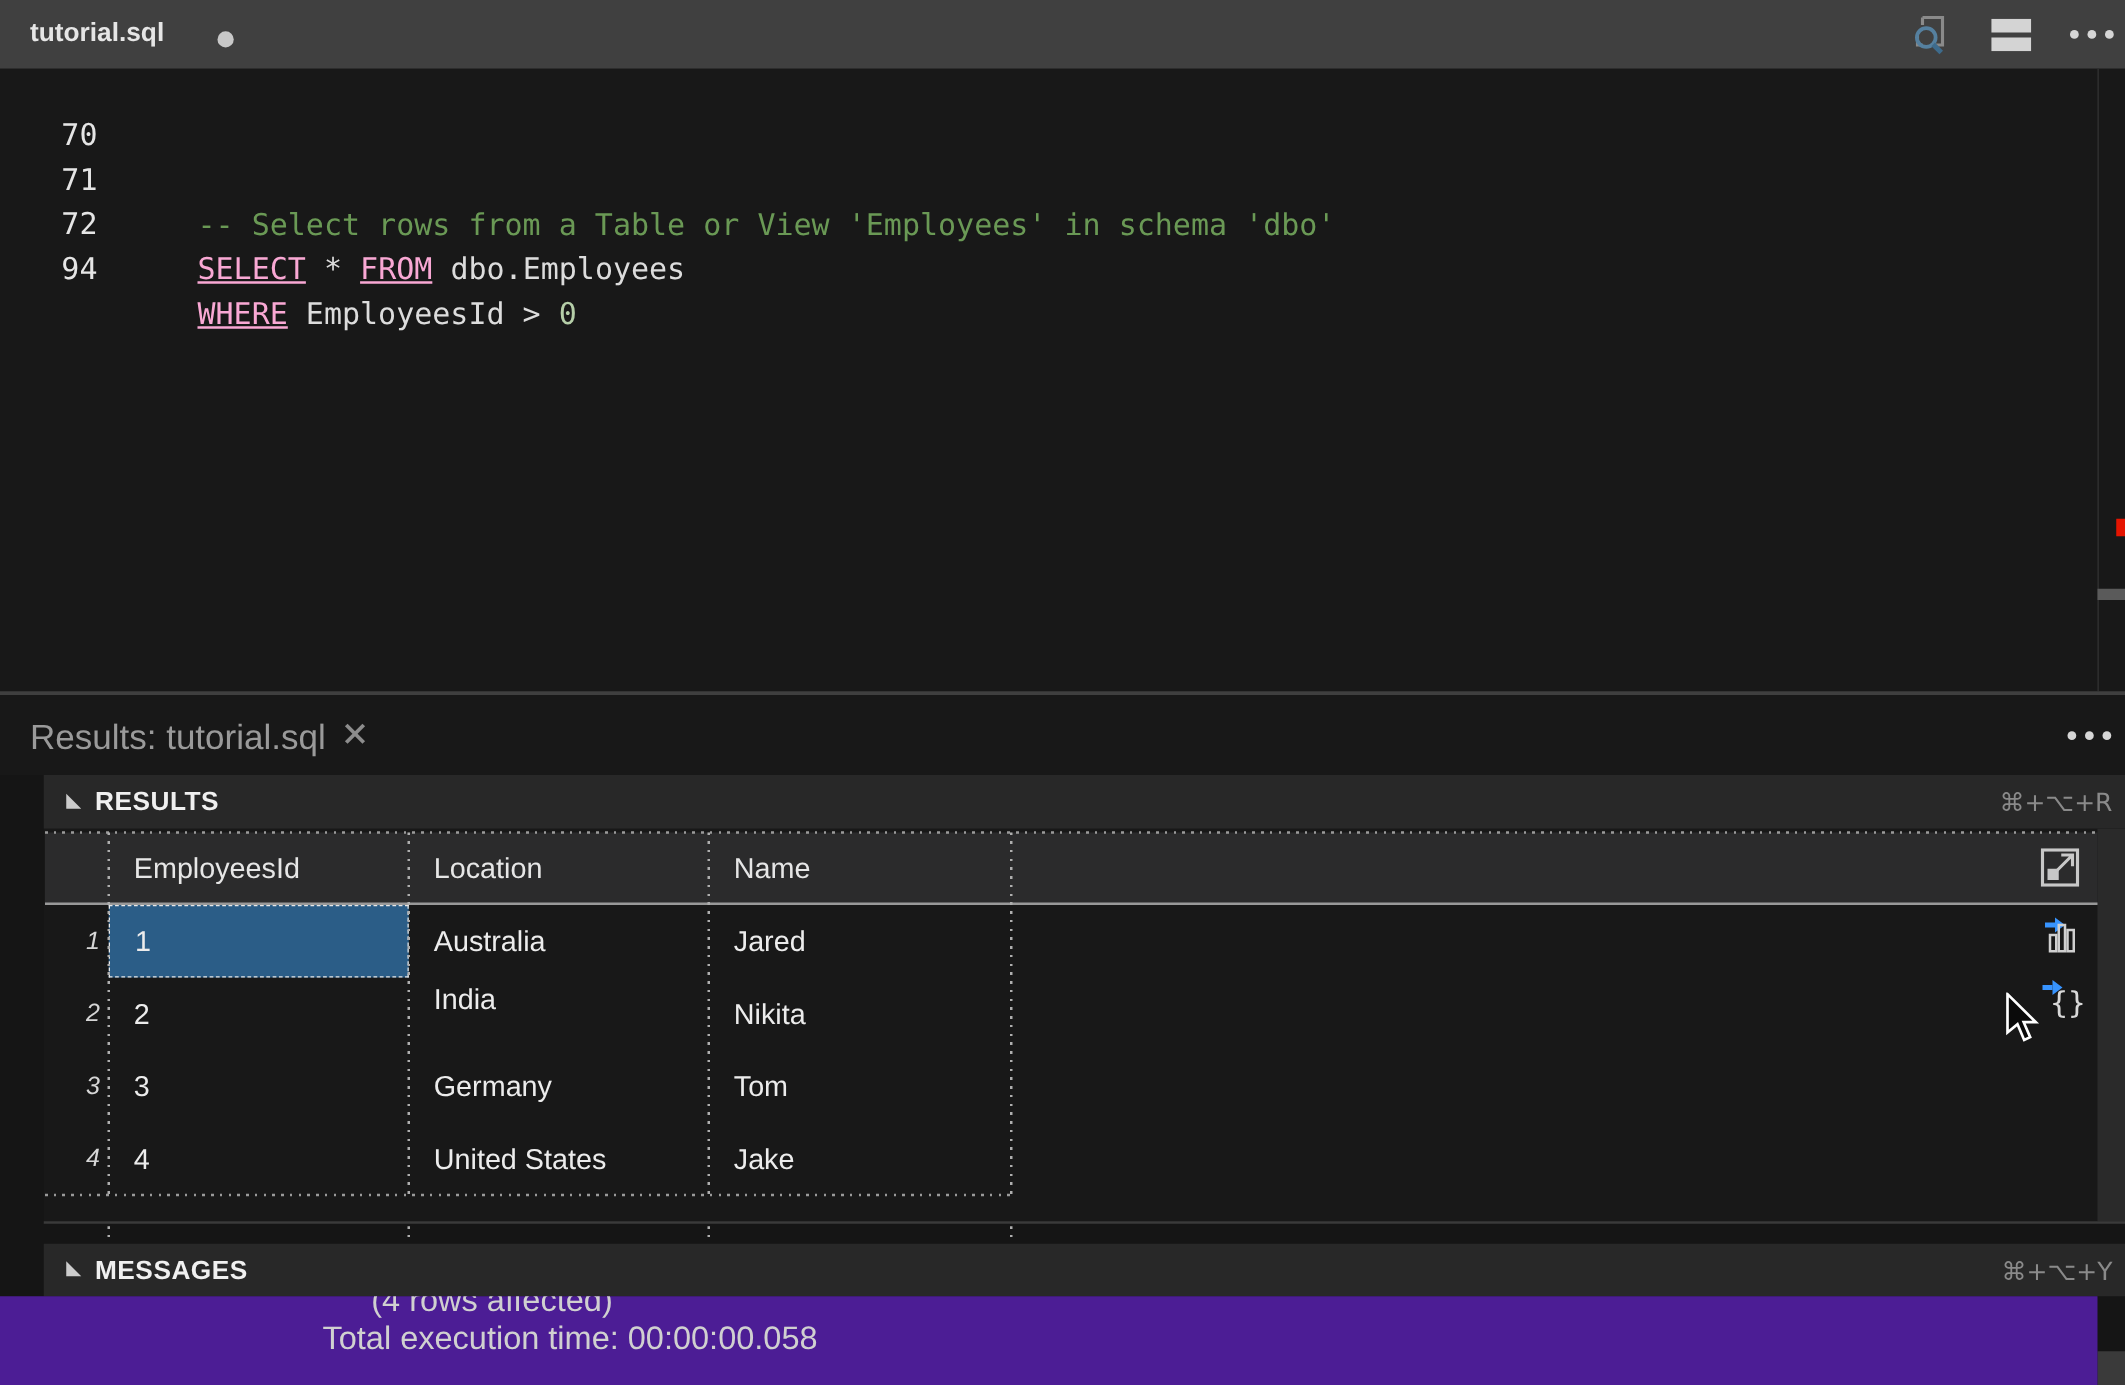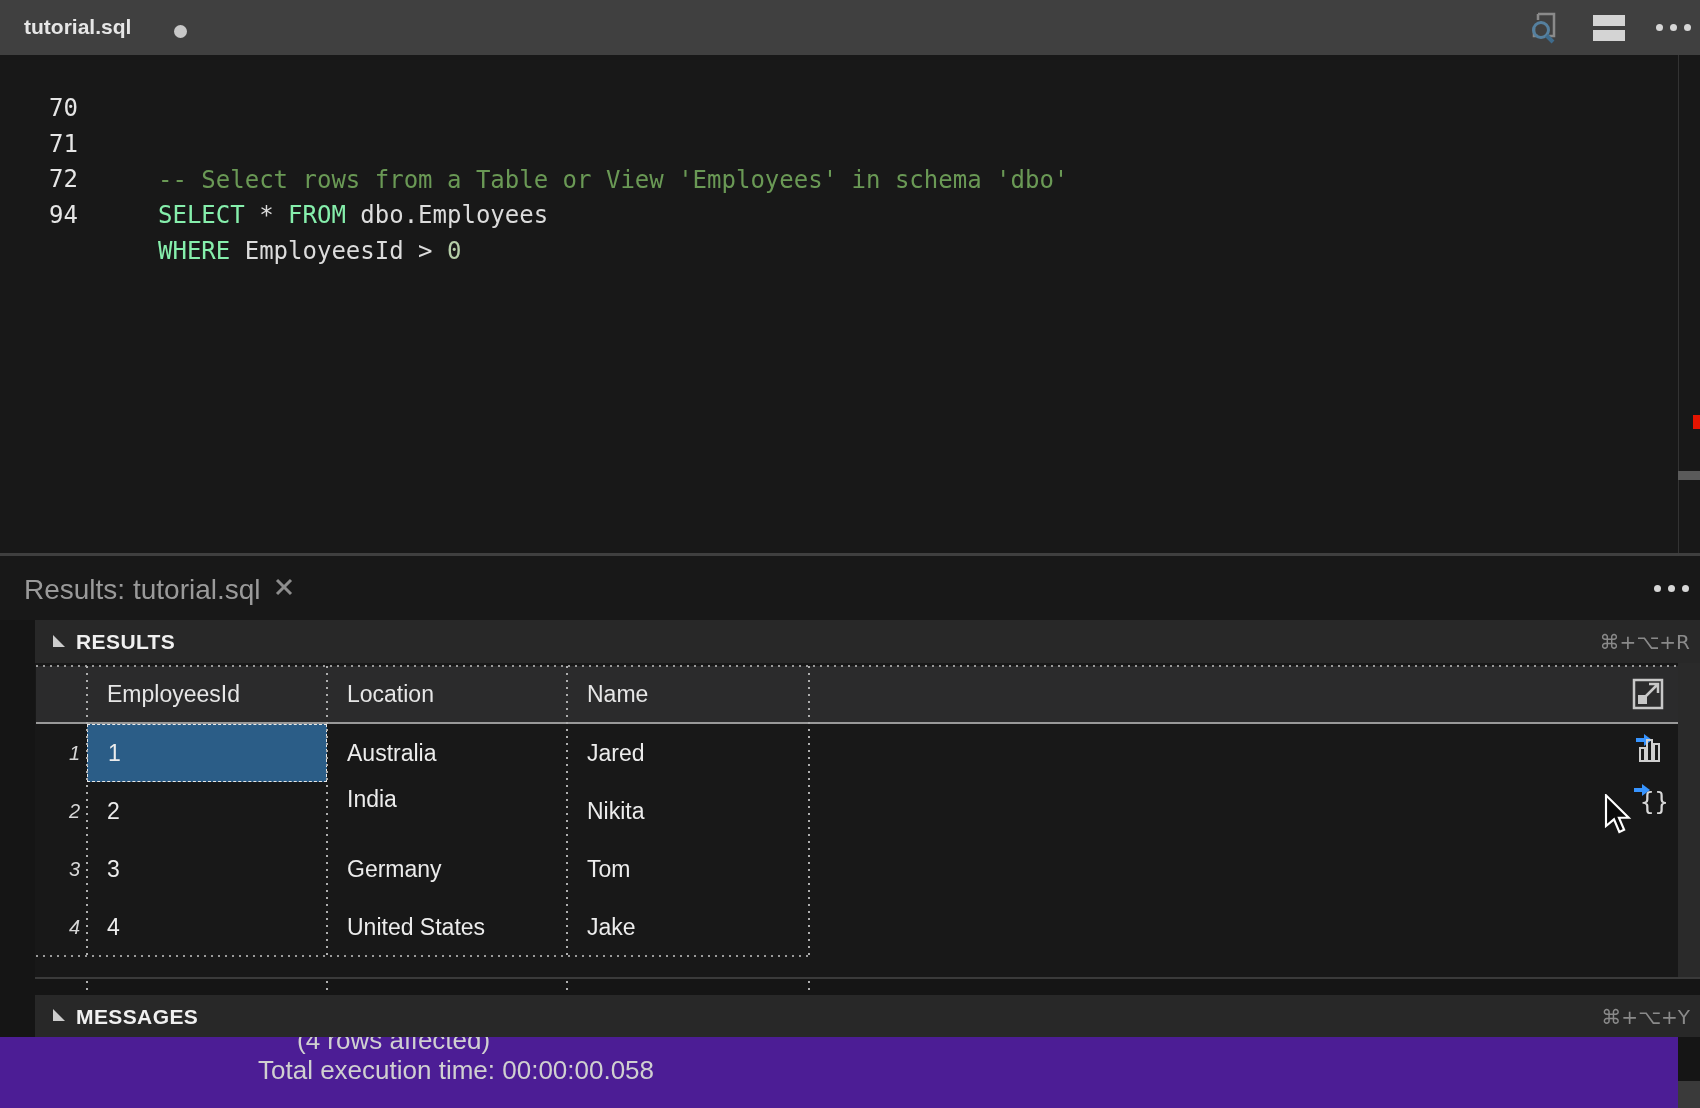--- a/index.html
+++ b/index.html
@@ -14,21 +14,21 @@
   .dirty-dot { position:absolute; left:174px; top:25px; width:13px; height:13px; border-radius:50%; background:#c8c8c8; }
   .tb-icon { position:absolute; top:10px; }
   .dots { display:flex; gap:7px; align-items:center; }
   .dots i { width:7px; height:7px; border-radius:50%; background:#d6d6d6; display:block; }
   
   .editor { position:absolute; left:0; top:55px; width:1700px; height:498px; background:#181818; }
   .eline { position:absolute; left:0; width:1660px; height:36px; line-height:36px;
            font-family:"DejaVu Sans Mono", monospace; font-size:24px; white-space:pre; }
   .ln { position:absolute; left:0; width:78px; text-align:right; color:#e5e5e5; }
   .code { position:absolute; left:132px; color:#dcdcdc;margin-left:26px; }
-  .kw { color:#86efac; } .cm { color:#6a9955; } .num { color:#b5cea8; }
+  .kw { color:#f9a8d4;text-decoration:underline; } .cm { color:#6a9955; } .num { color:#b5cea8; }
   .caret { display:inline-block; width:2px; height:27px; background:#e8e8e8; vertical-align:-5px; }
   .scroll-sep { position:absolute; left:1678px; top:55px; width:1px; height:498px; background:#333333; }
   .ruler-red { position:absolute; left:1693px; top:415px; width:7px; height:14px; background:#e51400; }
   .scroll-thumb { position:absolute; left:1678px; top:471px; width:22px; height:9px; background:#5a5a5a; }
   .divider { position:absolute; left:0; top:553px; width:1700px; height:3px; background:#3f3f3f; }
   
   .results-panel { position:absolute; left:0; top:556px; width:1700px; height:552px; background:#151515; }
   .tab-row { position:absolute; left:0; top:0; width:1700px; height:64px; background:#181818; }
   .tab-label { position:absolute; left:24px; top:18px; font-size:28px; color:#9a9a9a; }
   .section-header { position:absolute; left:35px; width:1665px; background:#282828; }

